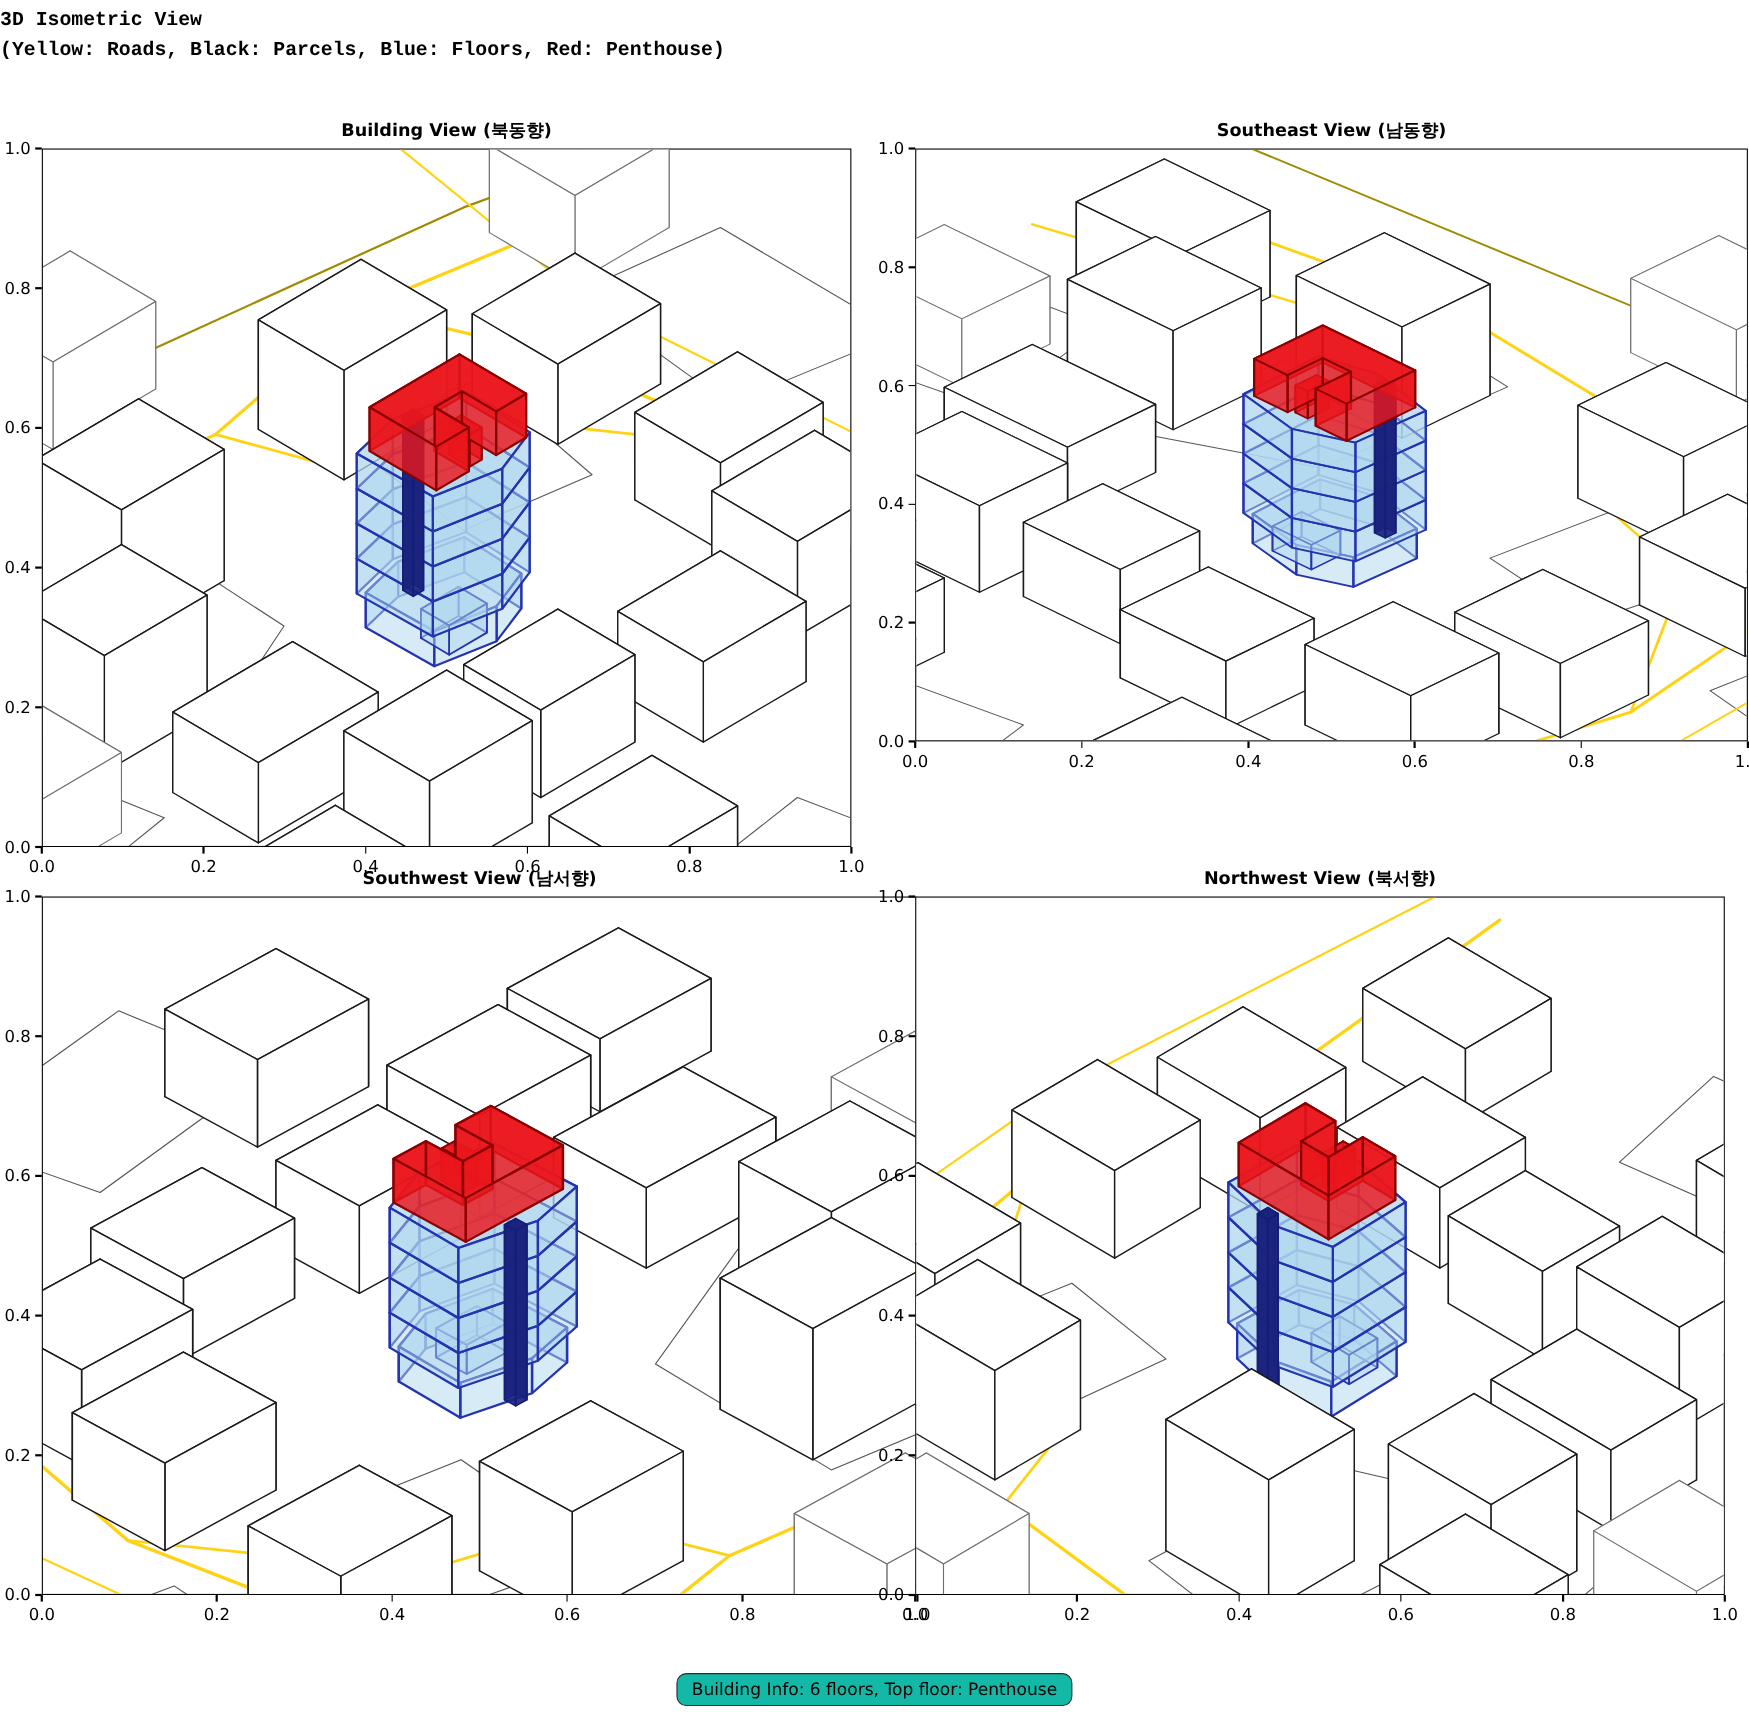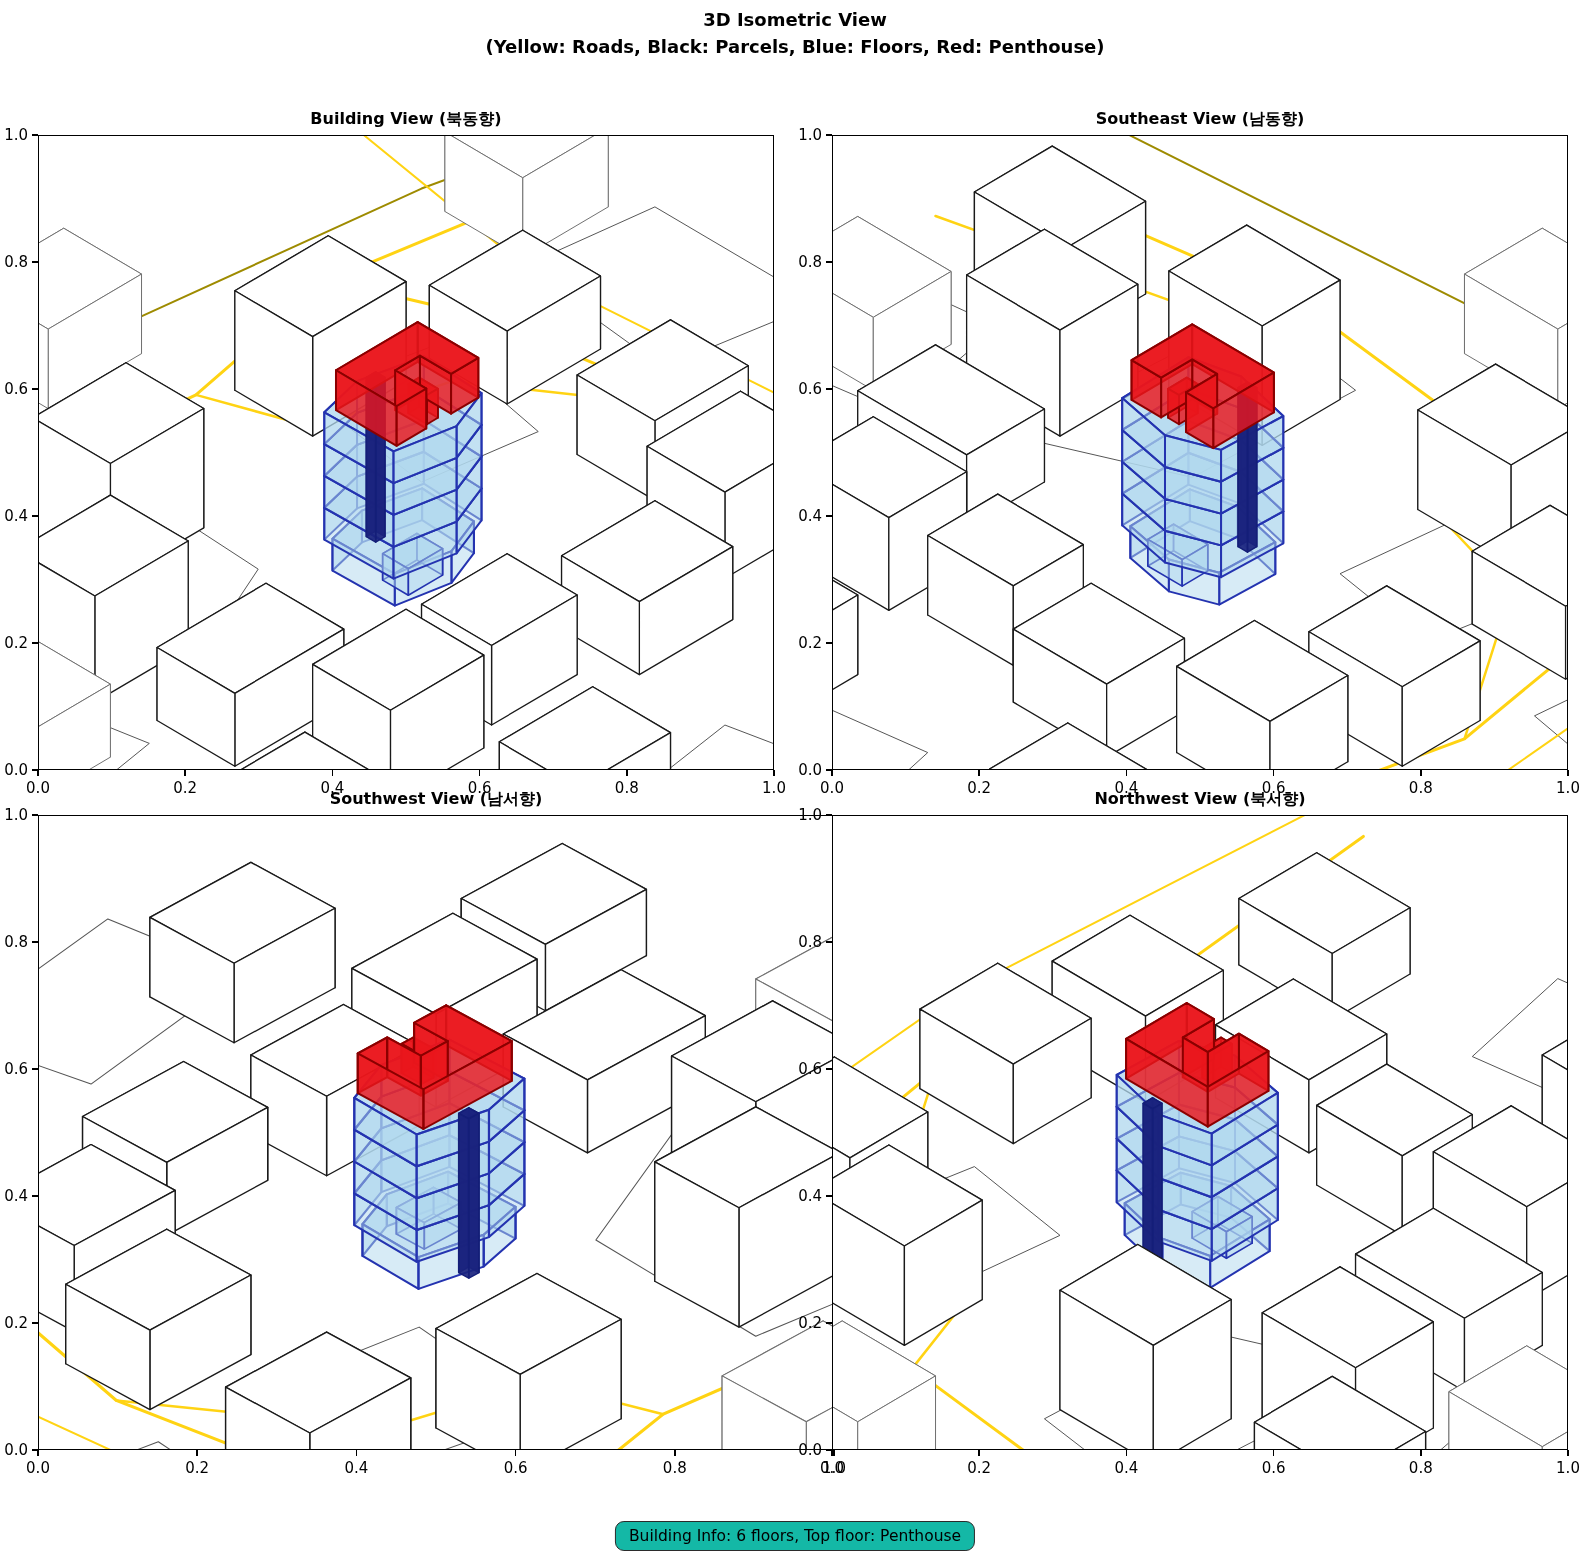--- a/index.html
+++ b/index.html
@@ -1,19 +1,19 @@
 <!DOCTYPE html>
 <html><head>
 <meta charset="utf-8">
 <style>
   html,body{margin:0;padding:0;background:#fff;}
   .figure{position:relative;width:1590px;height:1560px;background:#ffffff;
           font-family:"DejaVu Sans","Liberation Sans",sans-serif;color:#000;}
-  .fig-title{position:absolute;top:6px;left:0;width:100%;text-align:center;
-             font-weight:bold;font-size:18px;line-height:27px;}
+  .fig-title{position:absolute;top:6px;left:0;width:100%;
+             font-weight:bold;font-size:18px;line-height:27px;font-family:Liberation Mono, monospace;}
   .subplot{position:absolute;}
   .plotbox{position:absolute;left:0;top:0;width:100%;height:100%;
            border:1.6px solid #000;box-sizing:border-box;background:#fff;overflow:hidden;}
   .plotbox svg{display:block;width:100%;height:100%;}
   .sp-title{position:absolute;left:0;top:-26px;width:100%;text-align:center;
             font-weight:bold;font-size:16px;white-space:nowrap;}
   .xtickmark{position:absolute;width:1.5px;height:6px;background:#000;top:100%;}
   .ytickmark{position:absolute;height:1.5px;width:6px;background:#000;right:100%;}
   .xticklab{position:absolute;top:calc(100% + 9px);transform:translateX(-50%);
             font-size:15px;white-space:nowrap;}
@@ -213,21 +213,21 @@
       <span class="xtickmark" style="left: calc(80% - 0.75px);"></span>
       <span class="xticklab" style="left: 80%;">0.8</span>
       <span class="ytickmark" style="top: calc(20% - 0.75px);"></span>
       <span class="yticklab" style="top: 20%;">0.8</span>
       <span class="xtickmark" style="left: calc(100% - 0.75px);"></span>
       <span class="xticklab" style="left: 100%;">1.0</span>
       <span class="ytickmark" style="top: calc(0% - 0.75px);"></span>
       <span class="yticklab" style="top: 0%;">1.0</span>
     </div>
 
-  <div class="subplot" style="left:832px;top:135px;width:736px;height:635px;">
+  <div class="subplot" style="left:832px;top:135px;width:736px;height:539px;padding-left:21px;">
     <div class="sp-title">Southeast View (남동향)</div>
     <div class="plotbox">
       <svg viewBox="0 0 736 635" preserveAspectRatio="none">
           <polygon points="-107.8,204.5 63.8,278.1 165.2,190.7 24.8,126.3" fill="none" stroke="#555555" stroke-width="1" stroke-linejoin="round"></polygon>
           <polygon points="703.4,581.7 812.6,673.7 976.4,577.1 875.0,498.9" fill="none" stroke="#555555" stroke-width="1" stroke-linejoin="round"></polygon>
           <polygon points="-185.8,609.3 9.2,696.7 95.0,618.5 -92.2,535.7" fill="none" stroke="#555555" stroke-width="1" stroke-linejoin="round"></polygon>
           <polygon points="180.8,301.1 360.2,342.5 524.0,255.1 422.6,176.9" fill="none" stroke="#555555" stroke-width="1" stroke-linejoin="round"></polygon>
           <polygon points="508.4,439.1 594.2,508.1 742.4,448.3 656.6,370.1" fill="none" stroke="#555555" stroke-width="1" stroke-linejoin="round"></polygon>
           <polyline points="173.0,38.9 469.4,167.7 656.6,305.7 851.6,383.9 1038.8,540.3" fill="none" stroke="#FFD313" stroke-width="3" stroke-linejoin="round" stroke-linecap="round"></polyline>
           <polyline points="204.2,839.3 422.6,682.9 633.2,604.7 789.2,475.9 851.6,383.9" fill="none" stroke="#FFD313" stroke-width="3" stroke-linejoin="round" stroke-linecap="round"></polyline>

